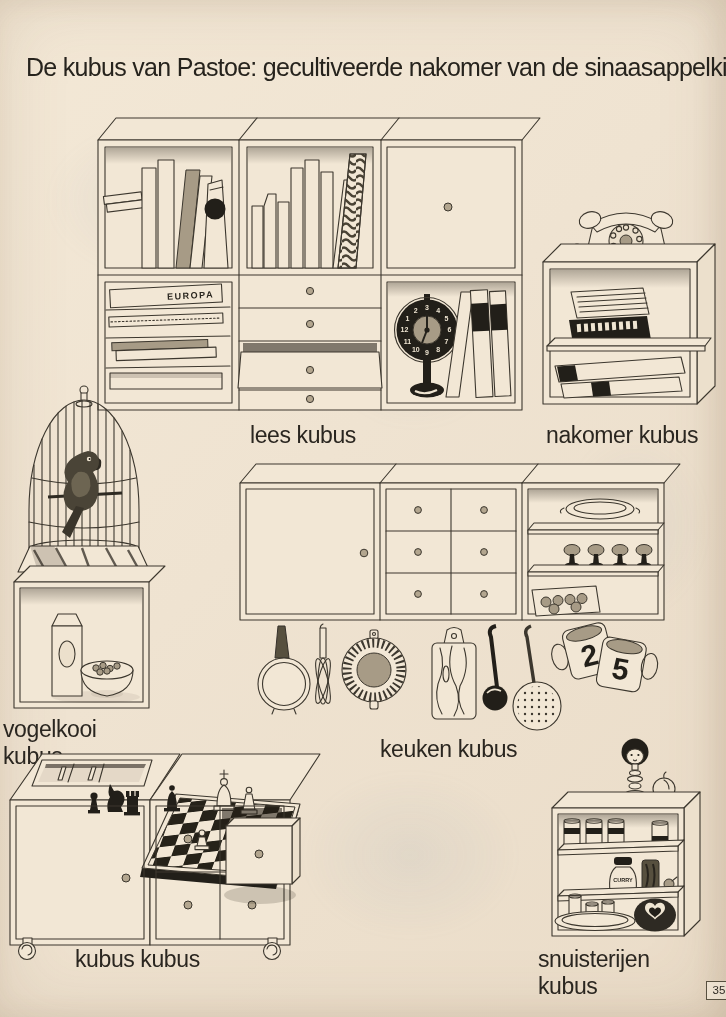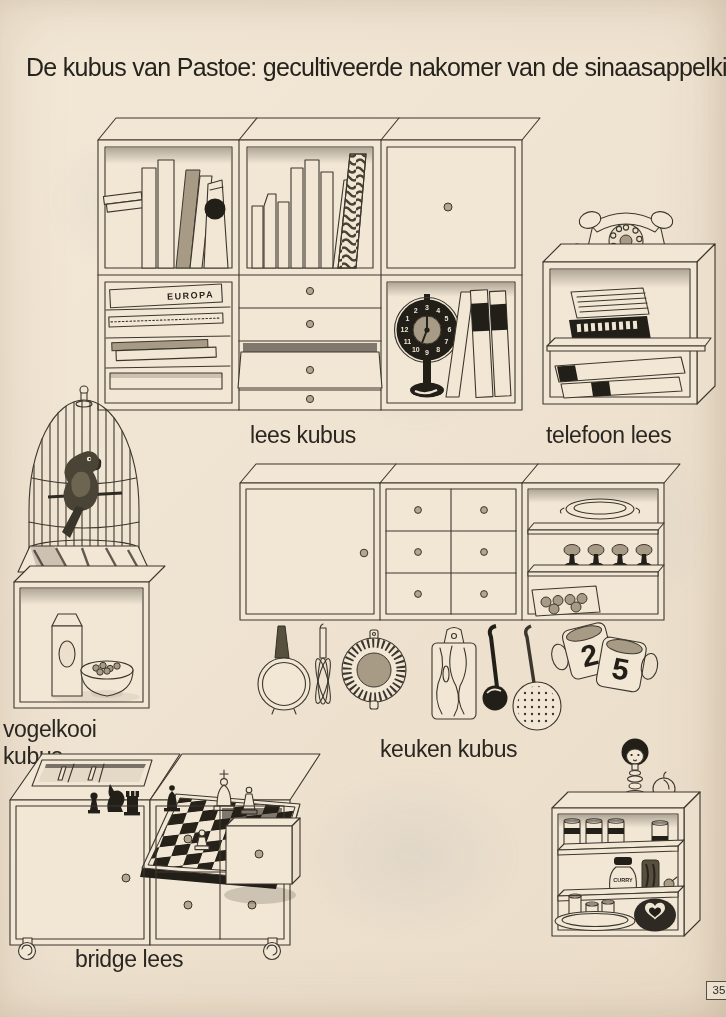--- a/index.html
+++ b/index.html
@@ -232,21 +232,21 @@
       <polygon class="sf" points="14,150 172,150 178,142 22,142"></polygon>
       <rect class="sf" x="14" y="150" width="158" height="5"></rect>
     </g>
     <g>
       <polygon class="sf" points="22,170 148,161 152,177 26,186"></polygon>
       <polygon class="k" points="24,170.5 42,169.2 45,184.6 27,185.8"></polygon>
       <polygon class="sf" points="28,188 146,181 149,195 31,202"></polygon>
       <polygon class="k" points="58,186.4 76,185.3 78,199.4 60,200.5"></polygon>
     </g>
   </svg>
-  <div class="figlabel" style="left:546px;top:422px;width:160px">telefoon lees</div>
+  <div class="figlabel" style="left:546px;top:422px;width:160px">nakomer kubus</div>
 
   <svg style="left:4px;top:380px" width="165" height="332" viewBox="0 0 165 332">
     <g>
       <circle class="sf" cx="80" cy="10" r="4"></circle>
         <rect class="sf" x="77" y="13" width="6" height="9"></rect>
       <ellipse class="sf" cx="80" cy="24" rx="8" ry="3"></ellipse>
       <path class="s" d="M25,130 A55,110 0 0 1 135,130 L135,168 M25,130 L25,168"></path>
       <g class="s" stroke-width="0.9">
         <line x1="30" y1="85" x2="30" y2="168"></line>
           <line x1="38" y1="59" x2="38" y2="168"></line>
@@ -529,21 +529,21 @@
 
     <g>
       <rect class="sf" x="21" y="198" width="9" height="7"></rect>
         <circle class="sf" cx="25" cy="211" r="8.5"></circle>
         <path class="s" d="M20,209 a5,5 0 1 1 6,6"></path>
       <rect class="sf" x="266" y="198" width="9" height="7"></rect>
         <circle class="sf" cx="270" cy="211" r="8.5"></circle>
         <path class="s" d="M265,209 a5,5 0 1 1 6,6"></path>
     </g>
   </svg>
-  <div class="figlabel" style="left:75px;top:946px;width:160px">bridge lees</div>
+  <div class="figlabel" style="left:75px;top:946px;width:160px">kubus kubus</div>
 
   <svg style="left:538px;top:736px" width="172" height="212" viewBox="0 0 172 212">
     <g>
       <circle class="k" cx="97" cy="16" r="13.5"></circle>
       <ellipse class="sf" cx="97" cy="20.5" rx="8.5" ry="7.5"></ellipse>
       <circle class="k" cx="93.6" cy="19" r="1.1"></circle>
         <circle class="k" cx="100.4" cy="19" r="1.1"></circle>
       <path class="s" d="M95.5,24 q1.5,1.5 3,0"></path>
       <rect class="sf" x="94" y="28" width="6" height="6"></rect>
       <ellipse class="sf" cx="97" cy="37" rx="5.5" ry="2.5"></ellipse>
@@ -612,15 +612,16 @@
         <ellipse class="s" cx="70" cy="166" rx="6" ry="2"></ellipse>
       <ellipse class="sf" cx="57" cy="185" rx="40" ry="9.5"></ellipse>
       <ellipse class="s" cx="57" cy="184" rx="33" ry="6.5"></ellipse>
     </g>
     <g>
       <ellipse cx="117" cy="179" rx="21" ry="16.5" fill="#2e2a23"></ellipse>
       <path d="M117,170 c-2.5,-5 -10,-4 -10,2 c0,5 6.5,7.5 10,11.5 c3.5,-4 10,-6.5 10,-11.5 c0,-6 -7.5,-7 -10,-2 z" fill="#efe5d2"></path>
       <path d="M117,173.5 c-1.5,-3 -6,-2.5 -6,1 c0,3 4,4.5 6,7 c2,-2.5 6,-4 6,-7 c0,-3.5 -4.5,-4 -6,-1 z" fill="#221f19"></path>
     </g>
   </svg>
+  <div class="figlabel" style="left:538px;top:946px;width:172px">snuisterijen kubus</div>
 
   <div class="pagenum">35</div>
 </div>
 
 </body></html>

